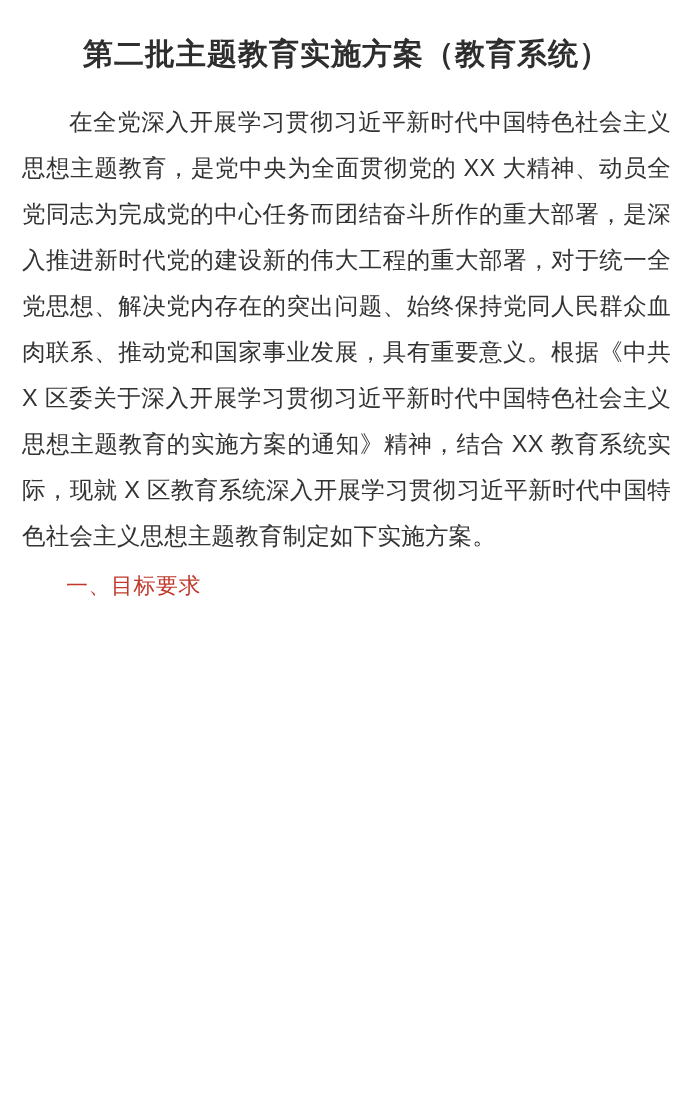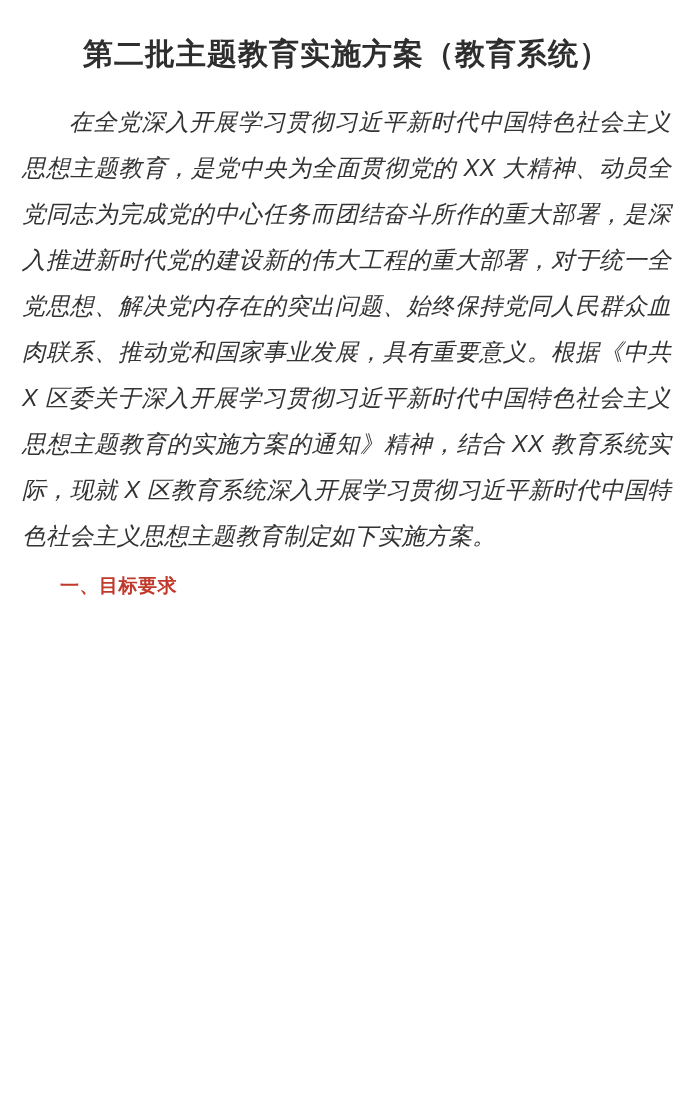--- a/index.html
+++ b/index.html
@@ -32,29 +32,28 @@
     white-space: nowrap;
   }
   .para {
     font-size: 23.5px;
     line-height: 46px;
     color: #333333;
     text-align: justify;
     text-justify: inter-ideograph;
     margin: 0 0 2px 0;
     letter-spacing: 0.2px;
-    font-style: italic;
   }
   .indent {
     text-indent: 2em;
   }
   .section-heading {
-    font-size: 19px;
+    font-size: 22px;
     line-height: 46px;
-    font-weight: bold;
+    font-weight: normal;
     color: #c0392b;
     text-indent: 2em;
     margin: 4px 0 0 0;
     letter-spacing: 0.5px;
   }
 </style>
 </head>
 <body>
 
 <div class="page">

